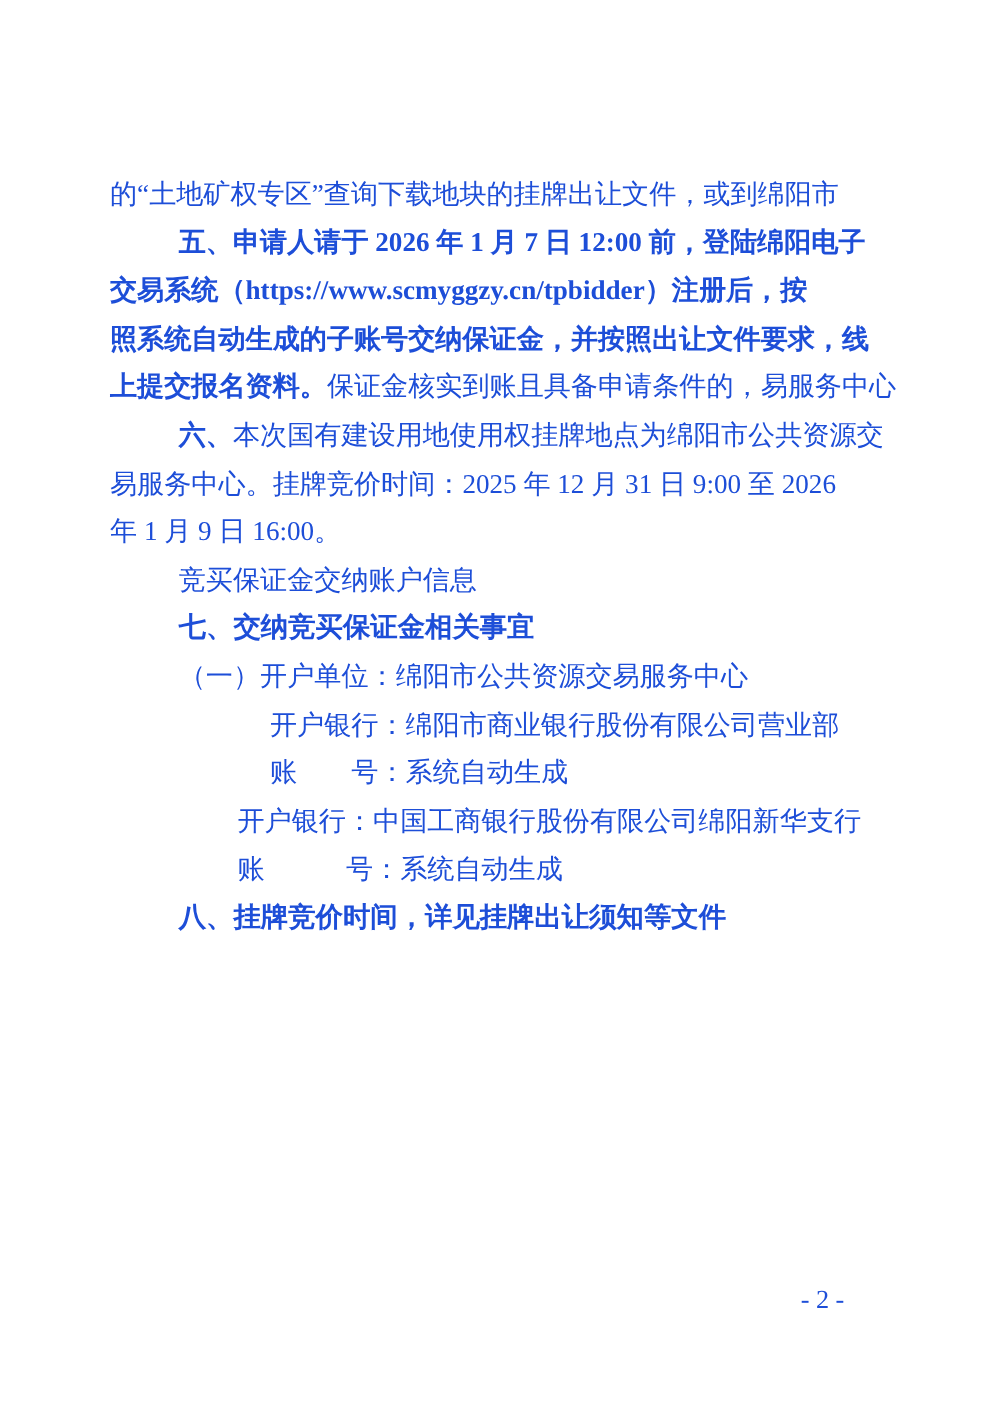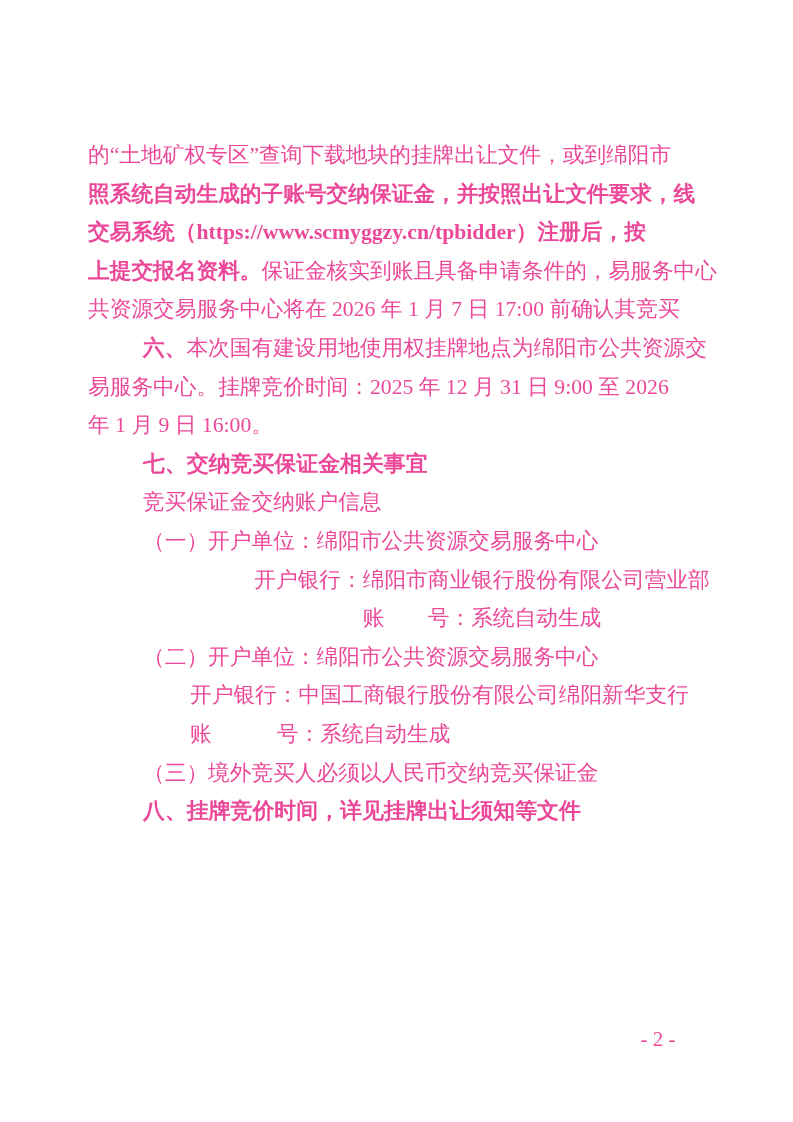--- a/index.html
+++ b/index.html
@@ -7,71 +7,69 @@
     padding: 0;
     background: #ffffff;
   }
   .page {
     position: relative;
     width: 793px;
     height: 1122px;
     background: #ffffff;
     overflow: hidden;
     font-family: "Liberation Serif", serif;
-    color: #ec4899;
+    color: #1d4ed8;
   }
   .content {
     position: absolute;
     left: 88px;
     top: 136px;
     width: 660px;
   }
   .l {
     font-size: 21.7px;
     line-height: 38.6px;
     white-space: pre;
   }
   .bold { font-weight: bold; }
   .heiti {
     font-family: "Liberation Sans", sans-serif;
     font-weight: bold;
     font-size: 21.9px;
   }
   .ind    { padding-left: 55px; }
-  .ind-b1 { padding-left: 128px; text-align: center; }
+  .ind-b1 { padding-left: 128px; }
   .ind-b2 { padding-left: 102px; }
   .page-number {
     position: absolute;
     top: 1026px;
     left: 610px;
     width: 96px;
     text-align: center;
     font-size: 21px;
     line-height: 26px;
     white-space: pre;
   }
 </style>
 </head>
 <body>
 
 <div class="page">
   <div class="content">
     <div class="l">的“土地矿权专区”查询下载地块的挂牌出让文件，或到绵阳市</div>
+    <div class="l bold ind">五、申请人请于 2026 年 1 月 7 日 12:00 前，登陆绵阳电子</div>
+    <div class="l bold">交易系统（https://www.scmyggzy.cn/tpbidder）注册后，按</div>
     <div class="l bold">照系统自动生成的子账号交纳保证金，并按照出让文件要求，线</div>
-    <div class="l bold">交易系统（https://www.scmyggzy.cn/tpbidder）注册后，按</div>
     <div class="l"><span class="bold">上提交报名资料。</span><span>保证金核实到账且具备申请条件的，易服务中心</span></div>
-    <div class="l">共资源交易服务中心将在 2026 年 1 月 7 日 17:00 前确认其竞买</div>
     <div class="l ind"><span class="bold">六、</span><span>本次国有建设用地使用权挂牌地点为绵阳市公共资源交</span></div>
     <div class="l">易服务中心。挂牌竞价时间：2025 年 12 月 31 日 9:00 至 2026</div>
     <div class="l">年 1 月 9 日 16:00。</div>
+    <div class="l ind">竞买保证金交纳账户信息</div>
     <div class="l heiti ind">七、交纳竞买保证金相关事宜</div>
-    <div class="l ind">竞买保证金交纳账户信息</div>
     <div class="l ind">（一）开户单位：绵阳市公共资源交易服务中心</div>
     <div class="l ind-b1">开户银行：绵阳市商业银行股份有限公司营业部</div>
     <div class="l ind-b1">账　　号：系统自动生成</div>
-    <div class="l ind">（二）开户单位：绵阳市公共资源交易服务中心</div>
     <div class="l ind-b2">开户银行：中国工商银行股份有限公司绵阳新华支行</div>
     <div class="l ind-b2">账　　　号：系统自动生成</div>
-    <div class="l ind">（三）境外竞买人必须以人民币交纳竞买保证金</div>
     <div class="l heiti ind">八、挂牌竞价时间，详见挂牌出让须知等文件</div>
   </div>
   <div class="page-number">- 2 -</div>
 </div>
 
 </body></html>

